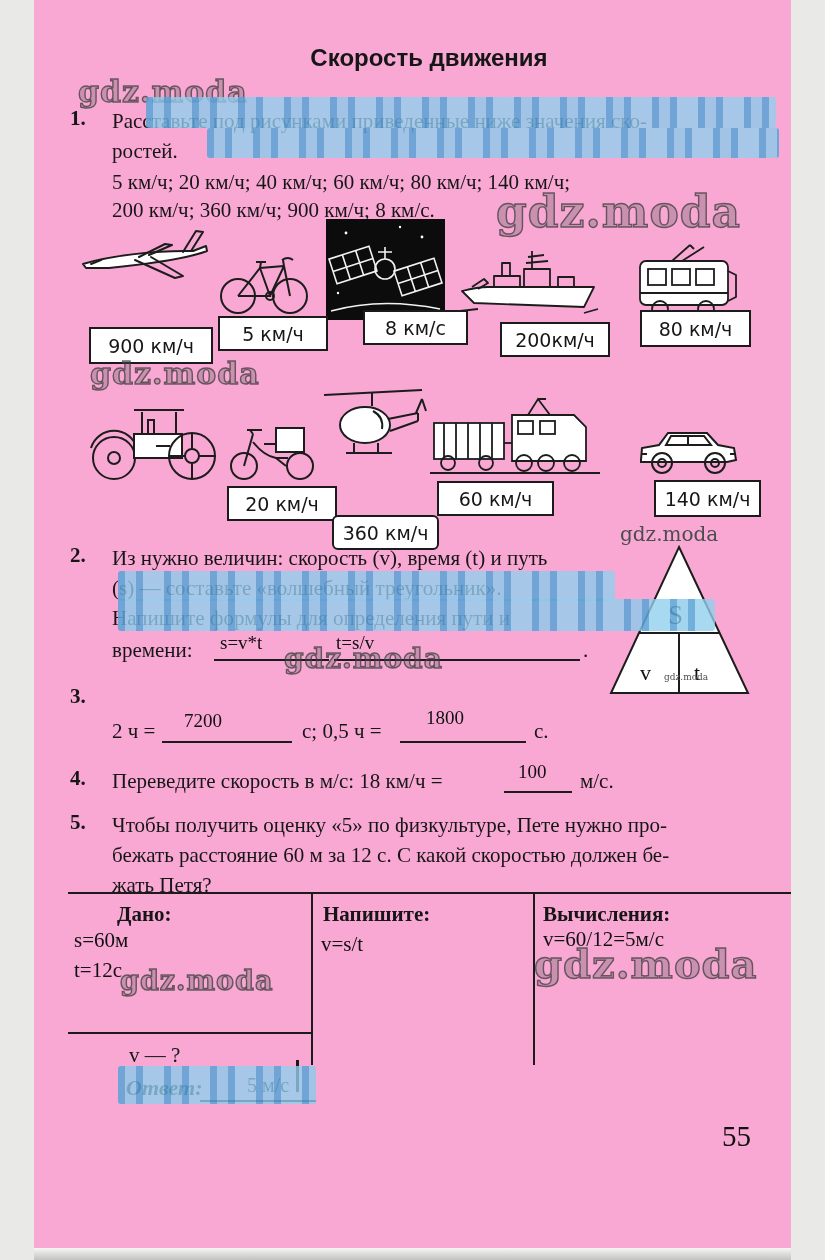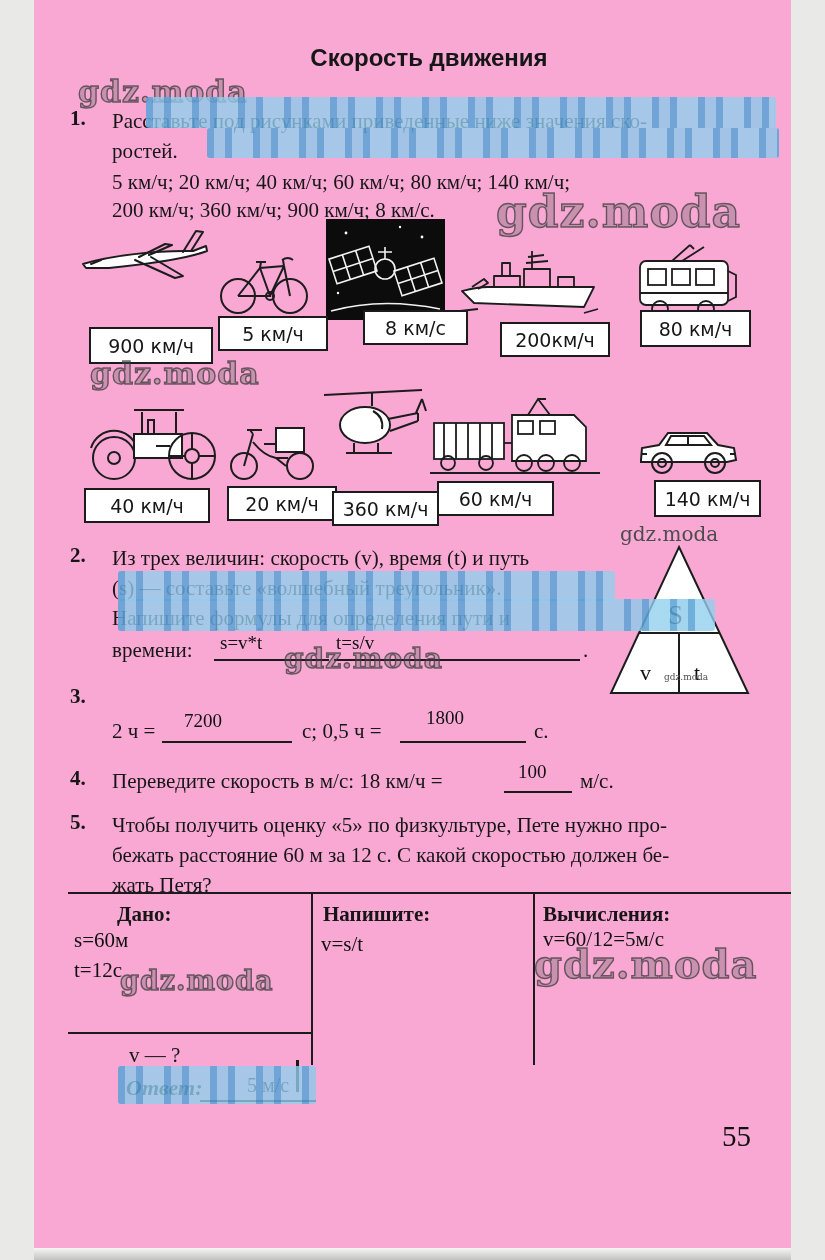--- a/index.html
+++ b/index.html
@@ -217,28 +217,27 @@
       <path d="M36 20 L69 20 L76 29 L31 29 Z M53 20 L53 29"></path>
       <circle cx="27" cy="47" r="10"></circle>
           <circle cx="80" cy="47" r="10"></circle>
       <circle cx="27" cy="47" r="4"></circle>
           <circle cx="80" cy="47" r="4"></circle>
       <path d="M6 38 L12 38 M95 38 L101 38"></path>
     </g>
       </svg>
   </div>
 
-  <div class="ansbox" style="left:50px;top:488px;width:122px;height:31px;">40 км/ч</div>
   <div class="ansbox" style="left:193px;top:486px;width:106px;height:31px;">20 км/ч</div>
-  <div class="ansbox" style="left:298px;top:491px;width:103px;height:31px;">360 км/ч</div>
+  <div class="ansbox" style="left:298px;top:515px;width:103px;height:31px;border-radius:6px;">360 км/ч</div>
   <div class="ansbox" style="left:403px;top:481px;width:113px;height:31px;">60 км/ч</div>
   <div class="ansbox" style="left:620px;top:480px;width:103px;height:33px;">140 км/ч</div>
 
   <span class="abs tasknum" style="left:36px;top:543px;">2.</span>
-  <span class="abs booktext" style="left:78px;top:543px;">Из трех величин: скорость (v), время (t) и путь</span>
+  <span class="abs booktext" style="left:78px;top:543px;">Из нужно величин: скорость (v), время (t) и путь</span>
   <span class="abs booktext" style="left:78px;top:573px;">(s) — составьте «волшебный треугольник».</span>
   <span class="abs booktext" style="left:78px;top:603px;">Напишите формулы для определения пути и</span>
   <span class="abs booktext" style="left:78px;top:635px;">времени:</span>
   <span class="abs handans" style="left:186px;top:632px;">s=v*t</span>
   <div class="uline" style="left:180px;top:659px;width:115px;"></div>
   <span class="abs handans" style="left:302px;top:632px;">t=s/v</span>
   <div class="uline" style="left:300px;top:659px;width:246px;"></div>
   <span class="abs booktext" style="left:549px;top:635px;">.</span>
 
   <div class="abs illus" style="left:574px;top:542px;width:144px;height:156px;">

